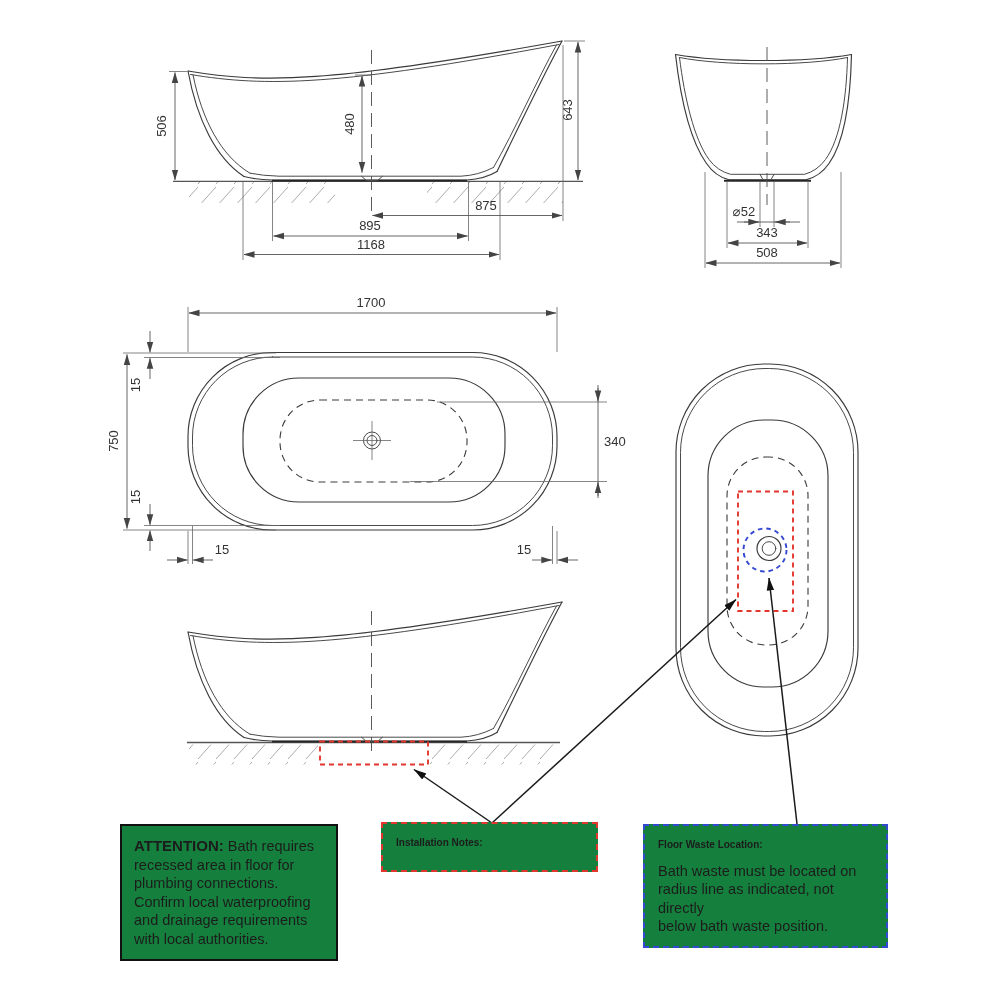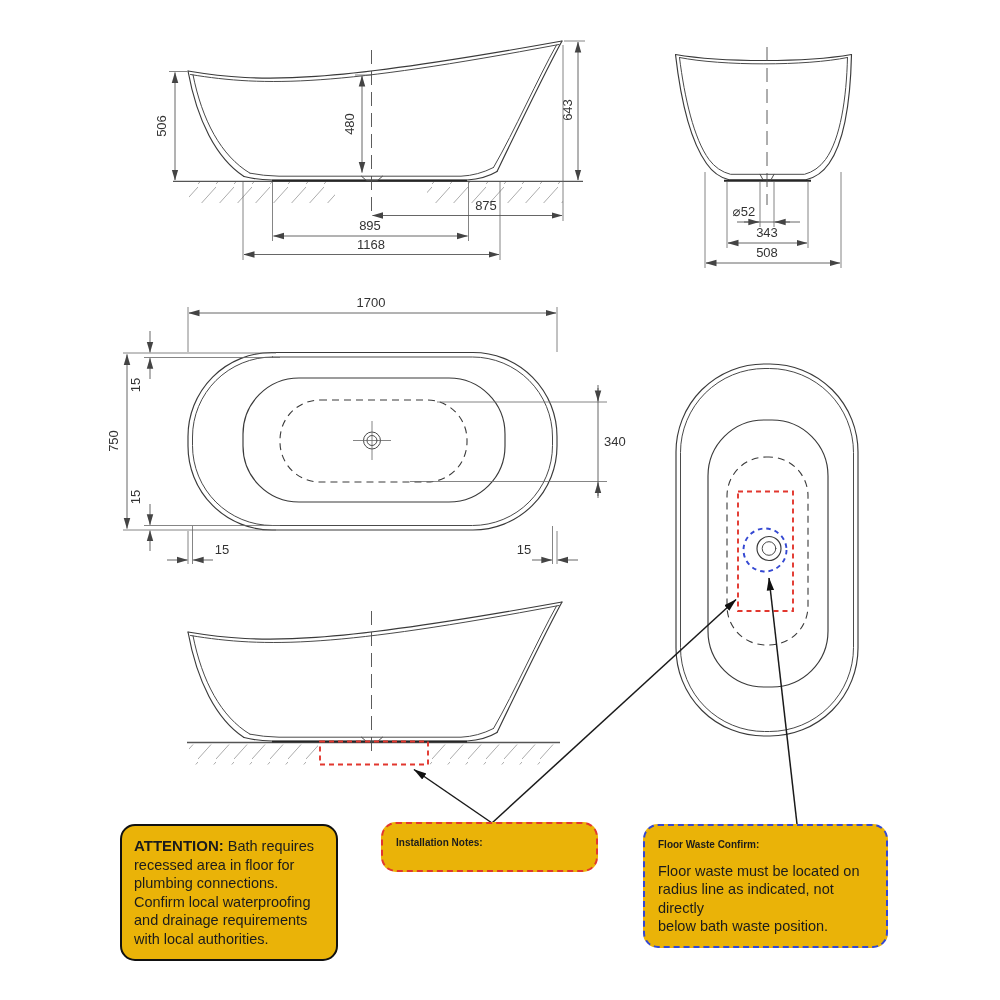--- a/index.html
+++ b/index.html
@@ -11,22 +11,22 @@
   .geo2{stroke:#4a4a4a;stroke-width:1;fill:none;stroke-linecap:round;}
   .thick{stroke:#262626;stroke-width:1.9;fill:none;}
   .ground{stroke:#555;stroke-width:1.3;fill:none;}
   .dim{stroke:#555;stroke-width:.9;fill:none;}
   .ext{stroke:#666;stroke-width:.8;fill:none;}
   .cl{stroke:#4a4a4a;stroke-width:.9;fill:none;stroke-dasharray:14 7;}
   .dash{stroke:#3a3a3a;stroke-width:1.1;fill:none;stroke-dasharray:7 5;}
   .redd{stroke:#e2372e;stroke-width:1.9;fill:none;stroke-dasharray:5 4;}
   .blued{stroke:#3448d2;stroke-width:1.9;fill:none;stroke-dasharray:4.5 4;}
   .leader{stroke:#1a1a1a;stroke-width:1.5;fill:none;}
-  .notebox{position:absolute;box-sizing:border-box;background:#eab308;color:#1c1c1c;
-           font-size:14.5px;line-height:18.5px;border-radius:15px;}
+  .notebox{position:absolute;box-sizing:border-box;background:#15803d;color:#1c1c1c;
+           font-size:14.5px;line-height:18.5px;}
   .notebox .body{white-space:pre-line;}
   #attention-box{left:120px;top:824px;width:218px;border:2px solid #111;padding:11px 12px;}
   #install-box{left:381px;top:822px;width:217px;border:2px dashed #e2372e;padding:10px 13px;}
   #floorwaste-box{left:643px;top:824px;width:245px;border:2px dashed #3448d2;padding:10px 13px;}
   .note-head{font-weight:bold;font-size:10px;margin:0 0 7px 0;}
   b{font-size:15px;}
 </style>
 </head>
 <body>
 
@@ -197,18 +197,18 @@
 Confirm local waterproofing
 and drainage requirements
 with local authorities.</span></div>
 </div>
 
 <div id="install-box" class="notebox">
   <p class="note-head">Installation Notes:</p>
 </div>
 
 <div id="floorwaste-box" class="notebox">
-  <p class="note-head">Floor Waste Confirm:</p>
-  <div class="body">Floor waste must be located on
+  <p class="note-head">Floor Waste Location:</p>
+  <div class="body">Bath waste must be located on
 radius line as indicated, not directly
 below bath waste position.</div>
 </div>
 </div>
 
 </body></html>

